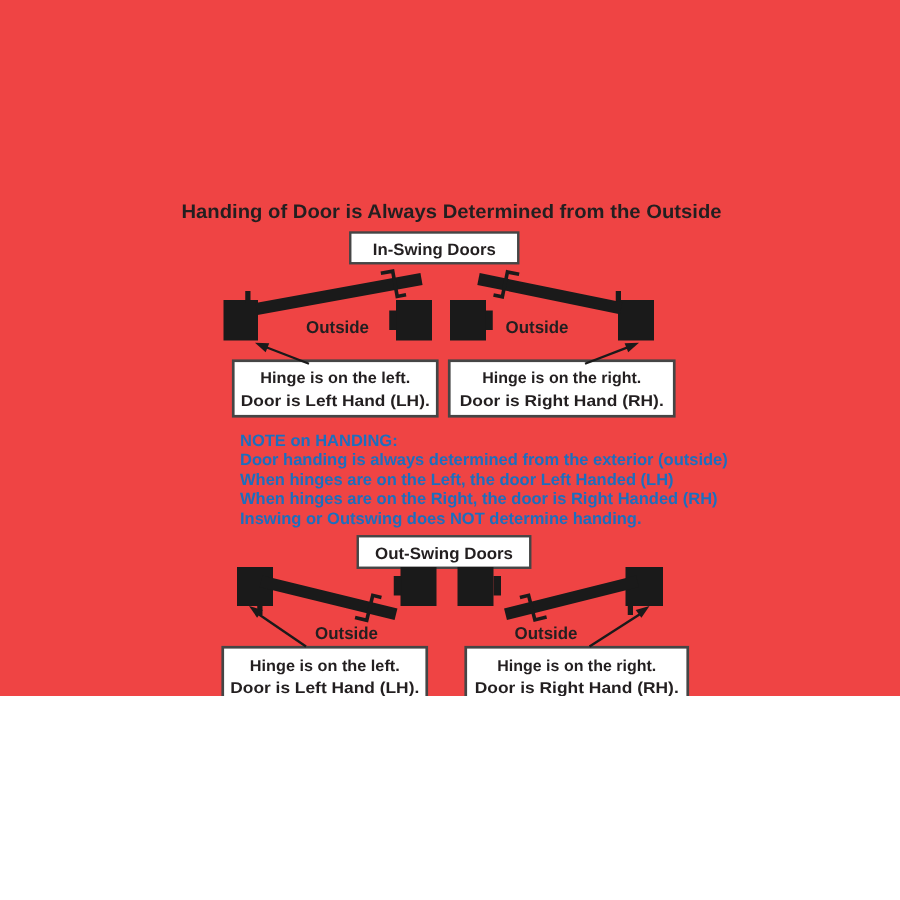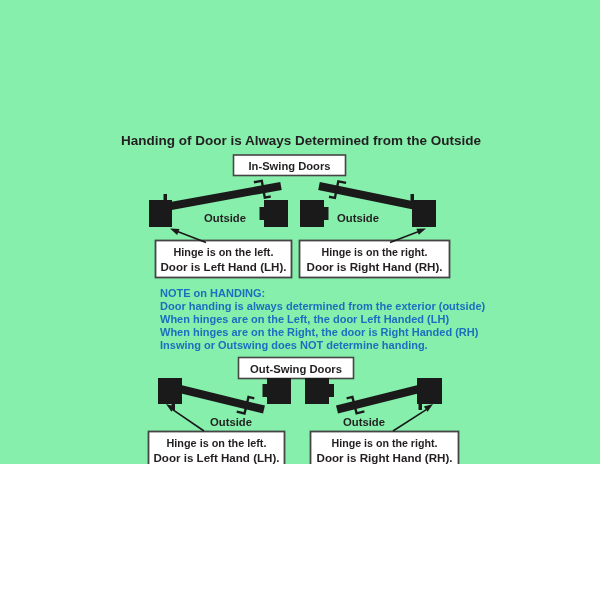--- a/index.html
+++ b/index.html
@@ -1,17 +1,17 @@
 <!DOCTYPE html>
 <html><head>
 <meta charset="utf-8">
 <style>
   html,body{margin:0;padding:0;background:#ffffff;}
   .page{
-    position:relative;width:600px;height:464px;background:#86efac;
+    position:relative;width:600px;height:464px;background:#ef4444;
     font-family:"Liberation Sans",sans-serif;overflow:hidden;
   }
   svg text{fill:#231f20;font-family:"Liberation Sans",sans-serif;}
   .t-title{font-size:13px;font-weight:bold;}
   .t-section{font-size:11px;font-weight:bold;text-anchor:middle;}
   .t-outside{font-size:11.5px;font-weight:bold;text-anchor:middle;}
   .t-caption{font-size:10.5px;font-weight:bold;text-anchor:middle;}
   .t-note{font-size:11px;font-weight:bold;fill:#1b6fbf;}
   .box{fill:#ffffff;stroke:#454545;stroke-width:1.8;}
   .labelbox{fill:#ffffff;stroke:#454545;stroke-width:1.6;}

